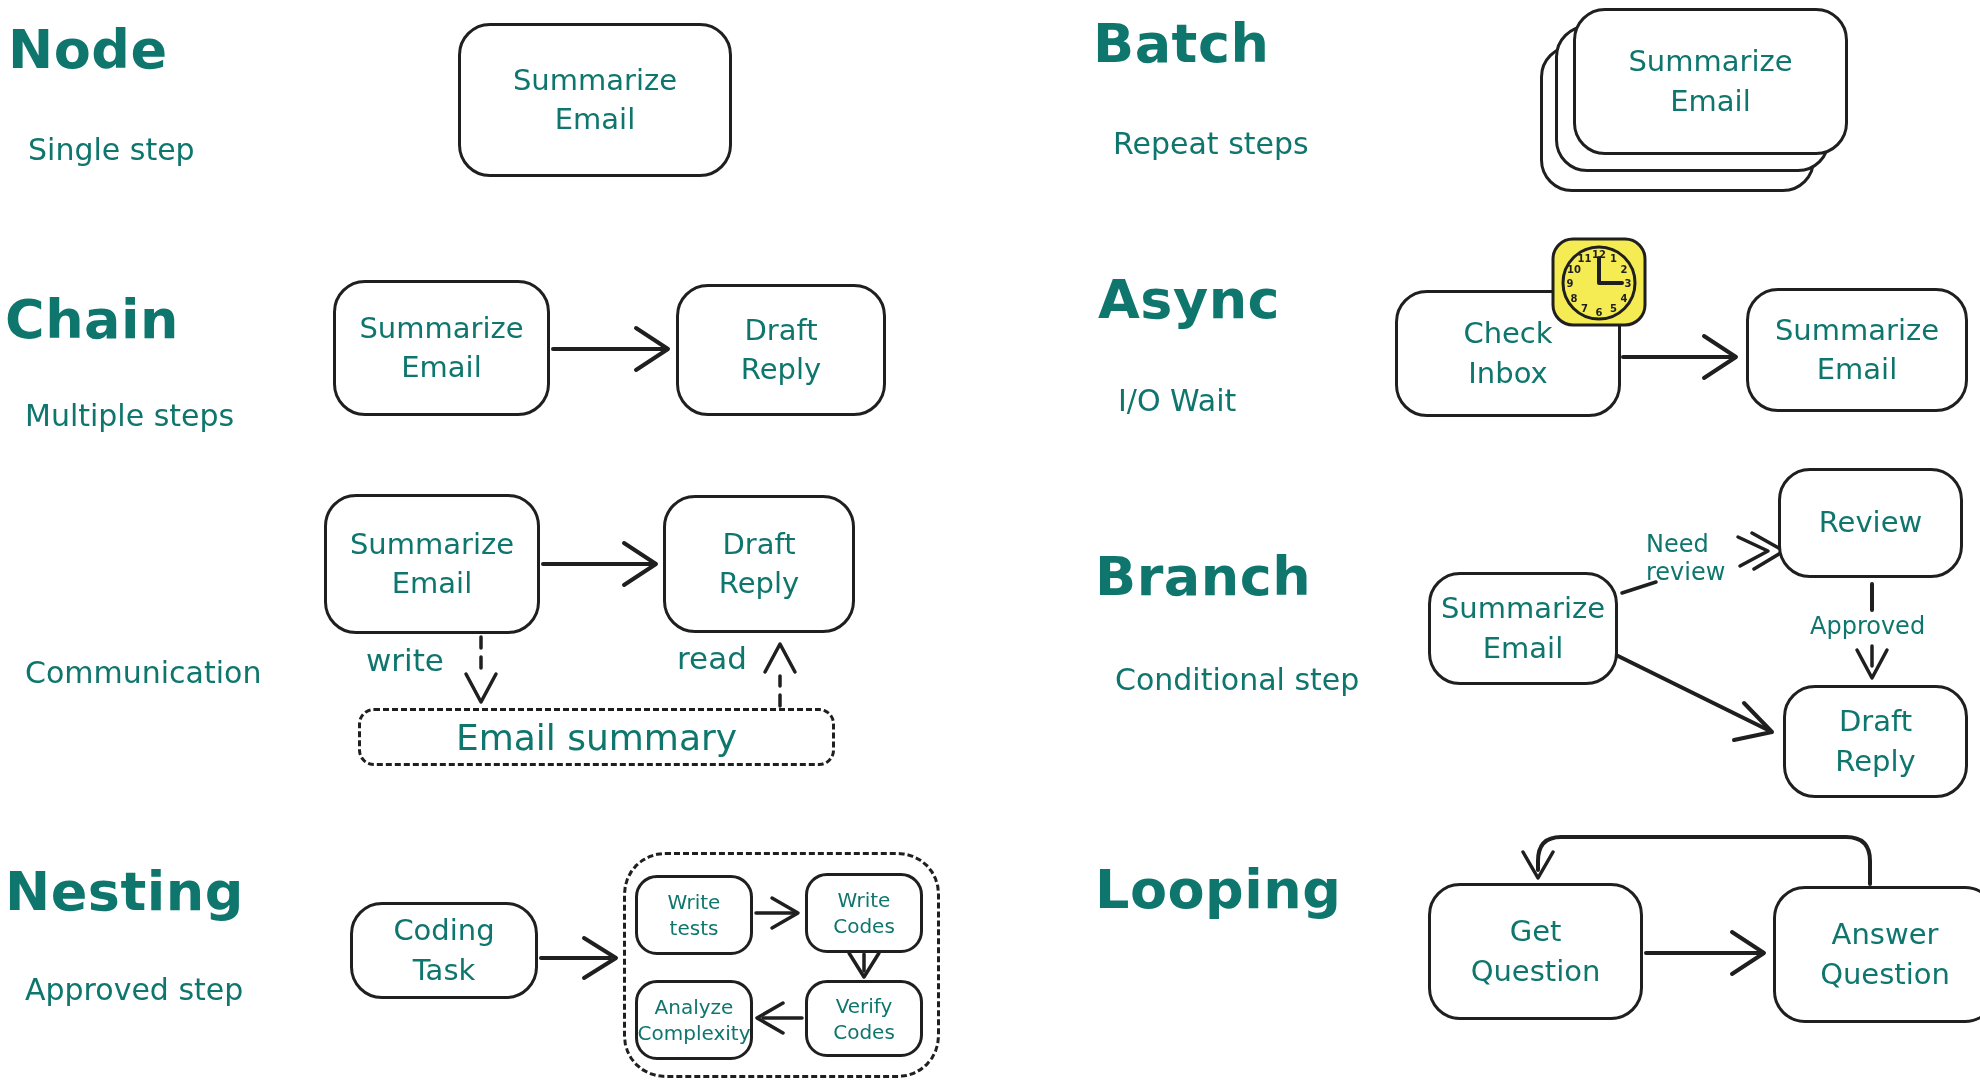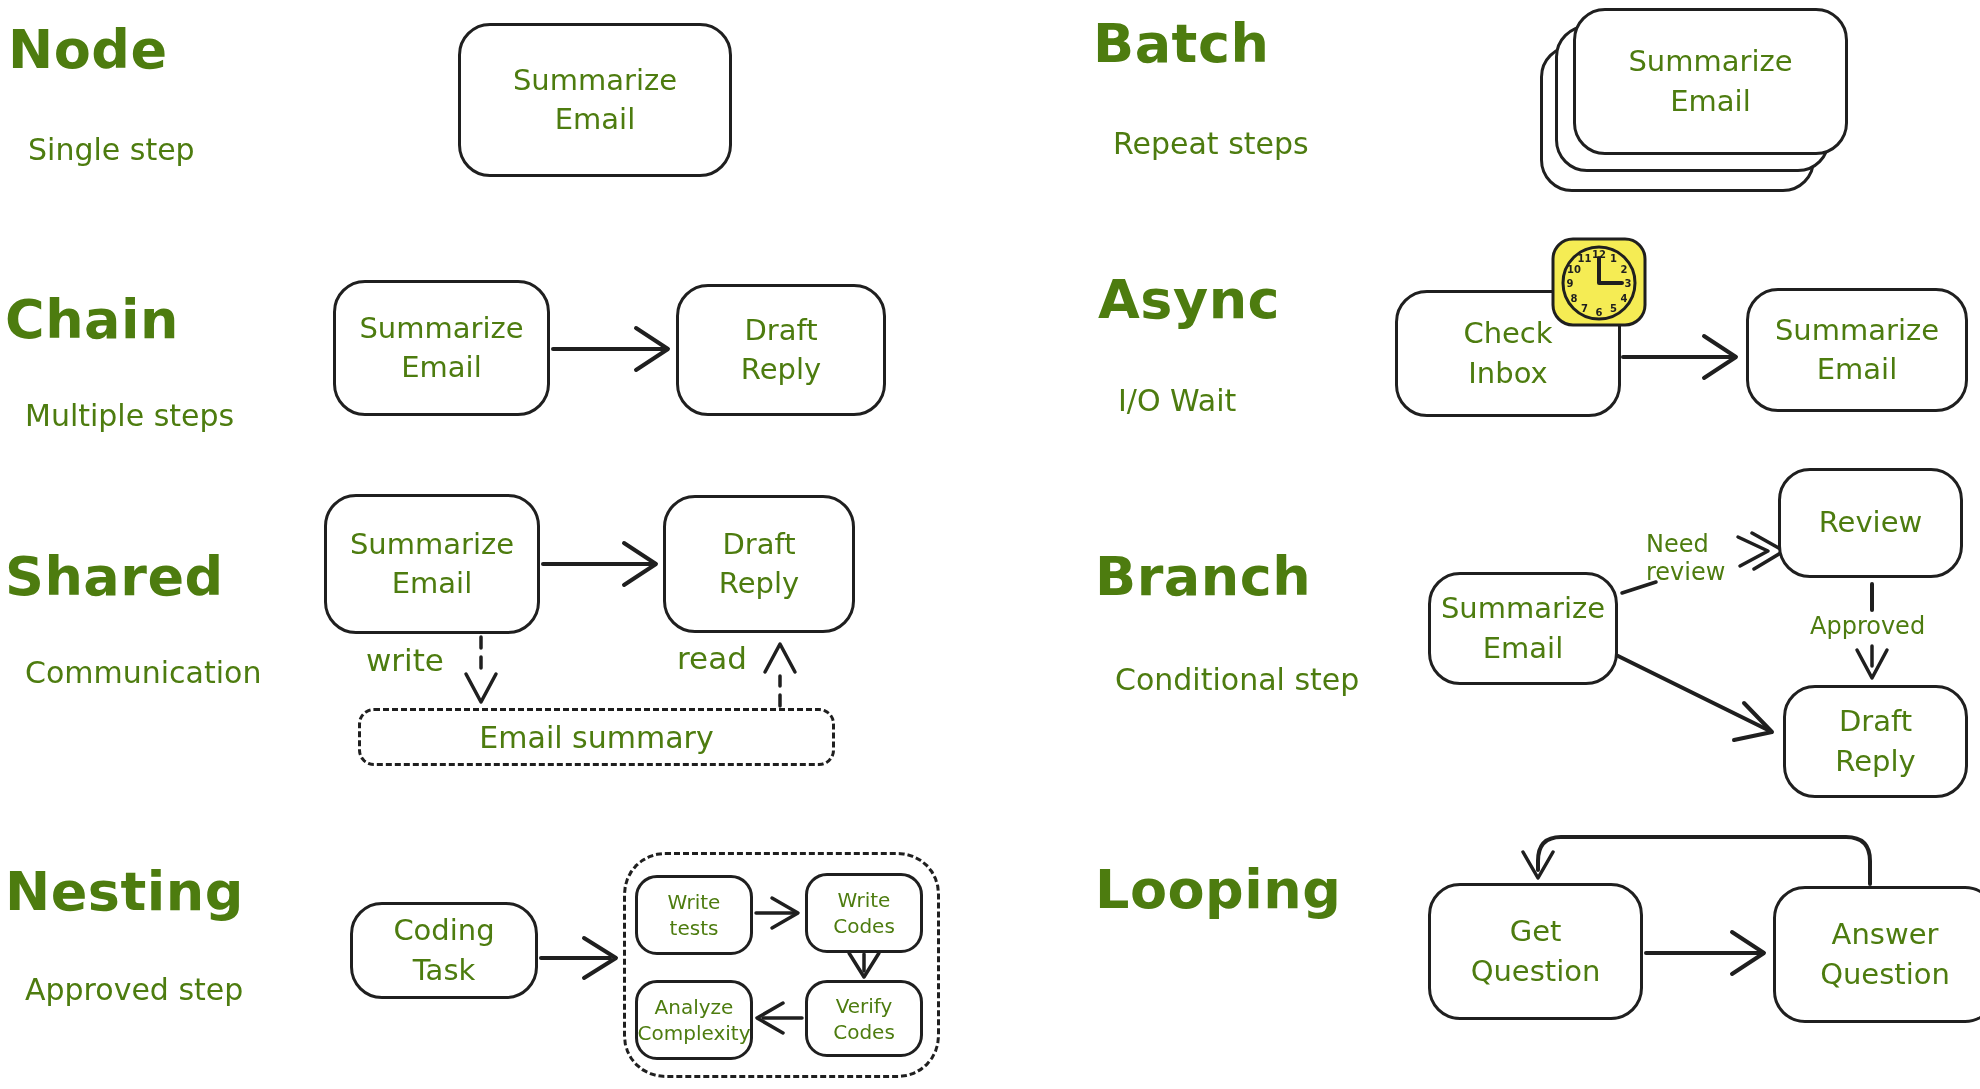--- a/index.html
+++ b/index.html
@@ -1,30 +1,30 @@
 <!DOCTYPE html>
 <html><head>
 <meta charset="utf-8">
 <style>
   html,body{margin:0;padding:0;background:#ffffff;}
   .canvas{
     position:relative;width:1980px;height:1089px;background:#ffffff;
-    font-family:"DejaVu Sans",sans-serif;color:#4d7c0f;overflow:hidden;
+    font-family:"DejaVu Sans",sans-serif;color:#0f766e;overflow:hidden;
   }
   .sec-title{position:absolute;font-size:54px;font-weight:700;letter-spacing:.5px;white-space:nowrap;}
   .sec-sub{position:absolute;font-size:30px;font-weight:500;white-space:nowrap;margin-left:20px;}
   .node-box{
     position:absolute;border:3.5px solid #1f1f1f;border-radius:32px;background:#ffffff;
     display:flex;align-items:center;justify-content:center;text-align:center;
     font-size:29px;line-height:1.35;white-space:pre-line;font-weight:500;box-sizing:border-box;
   }
   .node-box.small{font-size:20px;border-radius:22px;border-width:3px;line-height:1.3;}
   .store-box{
     position:absolute;border:3px dashed #1f1f1f;border-radius:16px;background:#ffffff;
-    display:flex;align-items:center;justify-content:center;font-size:30px;font-weight:500;box-sizing:border-box;
+    display:flex;align-items:center;justify-content:center;font-size:36px;font-weight:500;box-sizing:border-box;
   }
   .nest-frame{
     position:absolute;border:3px dashed #1f1f1f;border-radius:42px;background:transparent;box-sizing:border-box;
   }
   .wires{position:absolute;left:0;top:0;}
   .wire{stroke:#1f1f1f;stroke-width:4;fill:none;stroke-linecap:round;stroke-linejoin:round;}
   .wire.thin{stroke-width:3.5;}
   .wire.dash{stroke-dasharray:11 9;stroke-width:3.5;}
   .lbl{position:absolute;font-size:31px;font-weight:500;white-space:pre-line;}
   .lbl.small{font-size:24px;text-align:left;}
@@ -86,21 +86,20 @@
   <div class="node-box" style="left:458px;top:23px;width:274px;height:154px">Summarize
 Email</div>
 
   <div class="sec-title" style="left:5px;top:288px">Chain</div>
   <div class="sec-sub" style="left:5px;top:398px">Multiple steps</div>
   <div class="node-box" style="left:333px;top:280px;width:217px;height:136px">Summarize
 Email</div>
   <div class="node-box" style="left:676px;top:284px;width:210px;height:132px">Draft
 Reply</div>
 
-  <div class="sec-title" style="left:5px;top:545px">Shared</div>
   <div class="sec-sub" style="left:5px;top:655px">Communication</div>
   <div class="node-box" style="left:324px;top:494px;width:216px;height:140px">Summarize
 Email</div>
   <div class="node-box" style="left:663px;top:495px;width:192px;height:138px">Draft
 Reply</div>
   <div class="lbl" style="left:366px;top:642px">write</div>
   <div class="lbl" style="left:677px;top:640px">read</div>
   <div class="store-box" style="left:358px;top:708px;width:477px;height:58px">Email summary</div>
 
   <div class="sec-title" style="left:5px;top:860px">Nesting</div>

